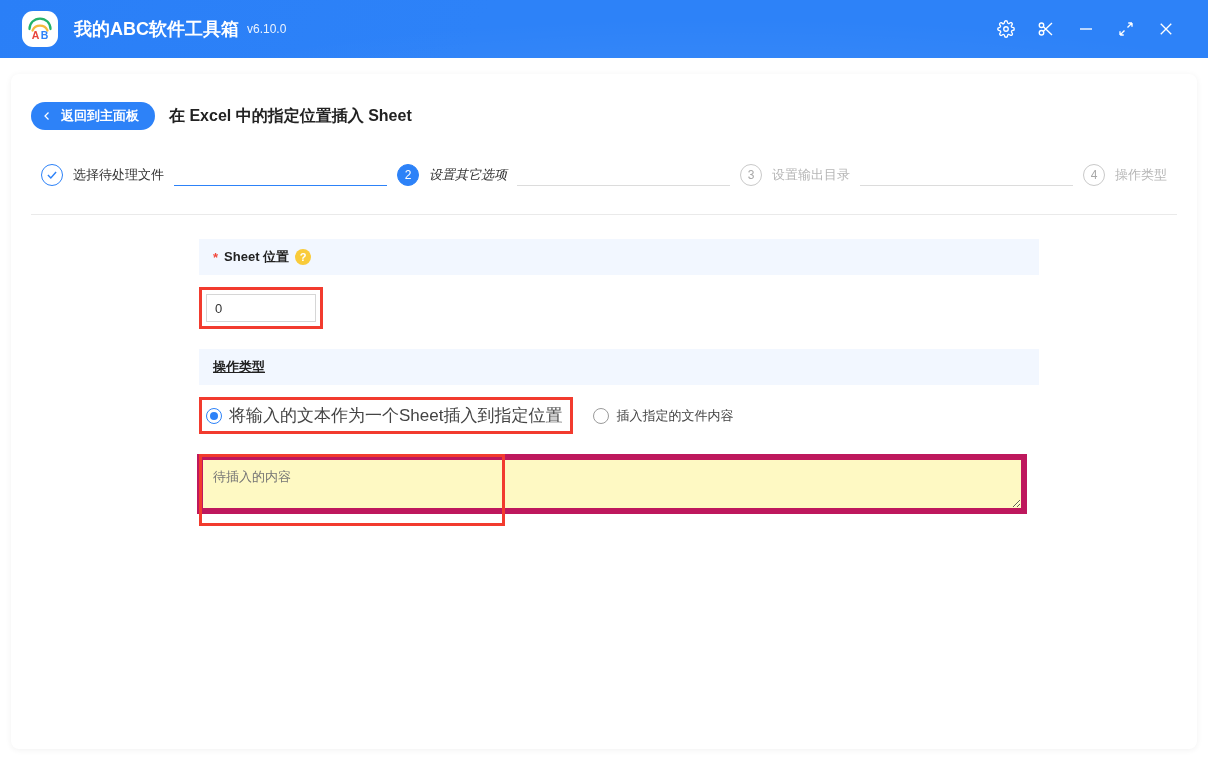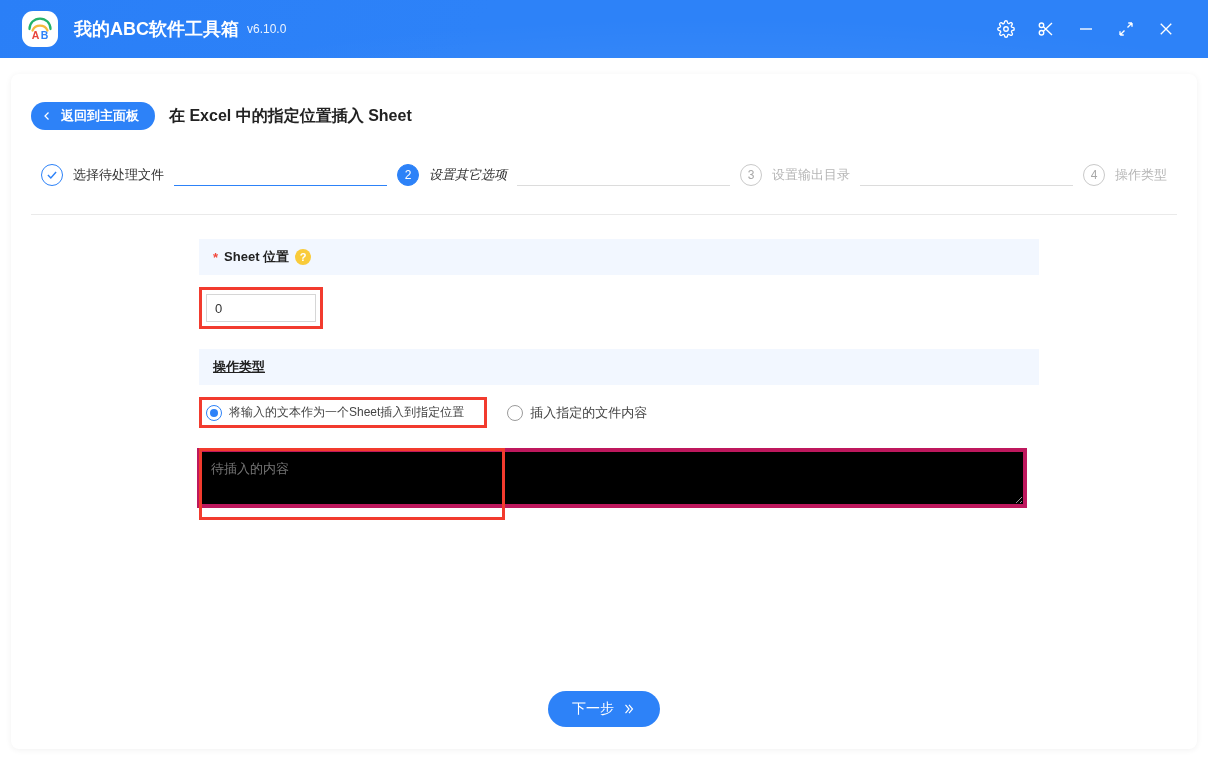--- a/index.html
+++ b/index.html
@@ -76,30 +76,30 @@
     .input-wrap { margin-top:12px; padding:4px; border:3px solid #f23b2e; width:124px; }
     .number-input {
       width:100%; height:28px; border:1px solid #d6d6d6; background:#fff; font-size:13px;
       padding:0 8px; color:#333;
     }
 
     .section-header.plain { margin-top:20px;text-decoration:underline; }
 
     .radio-row-wrap { margin-top:12px; display:flex; }
     .radio-row {
-      border:3px solid #f23b2e; padding:4px 20px 4px 4px; display:flex; align-items:center; gap:8px; font-size:12px;
+      border:3px solid #f23b2e; padding:4px 8px 4px 4px; display:flex; align-items:center; gap:8px; font-size:17px;
     }
     .radio-row label, .radio-extra label { display:flex; align-items:center; gap:7px; cursor:pointer; color:#444; }
     .radio { width:16px; height:16px; border-radius:50%; border:1.5px solid #9b9b9b; position:relative; flex:0 0 16px;}
     .radio.checked { border-color:#2d82f8; }
     .radio.checked::after { content:""; position:absolute; inset:3px; background:#2d82f8; border-radius:50%; }
     .radio-extra { display:flex; margin-left:20px; font-size:13px; color:#444;}
     .content-textarea {
-      width:830px; height:60px; border:4px solid #be185d; font-size:13px; color:#888;
-      padding:8px 10px; resize:both; font-family:inherit; background:#000000; margin-left:-2px;
+      width:830px; height:60px; border:6px solid #be185d; font-size:13px; color:#888;
+      padding:8px 10px; resize:both; font-family:inherit; background:#fef9c3; margin-left:-2px;
     }
     .textarea-outer { position:relative; margin-top:20px; }
     .textarea-outer .redbox { position:absolute; left:0; top:0; width:306px; height:72px; border:3px solid #f23b2e; pointer-events:none;}
     .textarea-outer textarea { position:relative; z-index:0; }
 
     
     .footer { display:flex; justify-content:center; gap:26px; padding:8px 0 0 0; }
     .nav-btn {
       background:#2d82f8; color:#fff; border:none; border-radius:25px; height:36px;
       padding:0 24px; font-size:14px; display:flex; align-items:center; gap:8px; cursor:pointer;
@@ -226,22 +226,16 @@
 
         <div class="textarea-outer">
           <textarea class="content-textarea" placeholder="待插入的内容" style=""></textarea>
           <div class="redbox"></div>
         </div>
 
       </div>
     </div>
 
     <div class="footer">
-      <button class="nav-btn">
-        <span>下一步</span>
-        <svg viewBox="0 0 24 24">
-            <path d="M6 5 L12 12 L6 19 M12 5 L18 12 L12 19"></path>
-          </svg>
-      </button>
     </div>
 
   </div>
 </div>
 
 </body></html>

